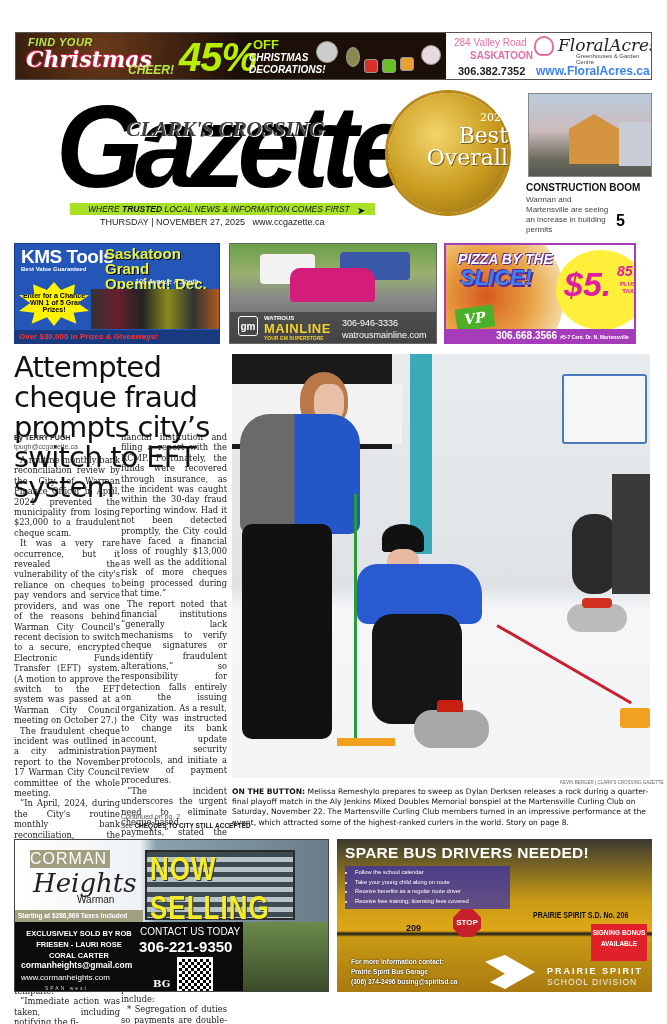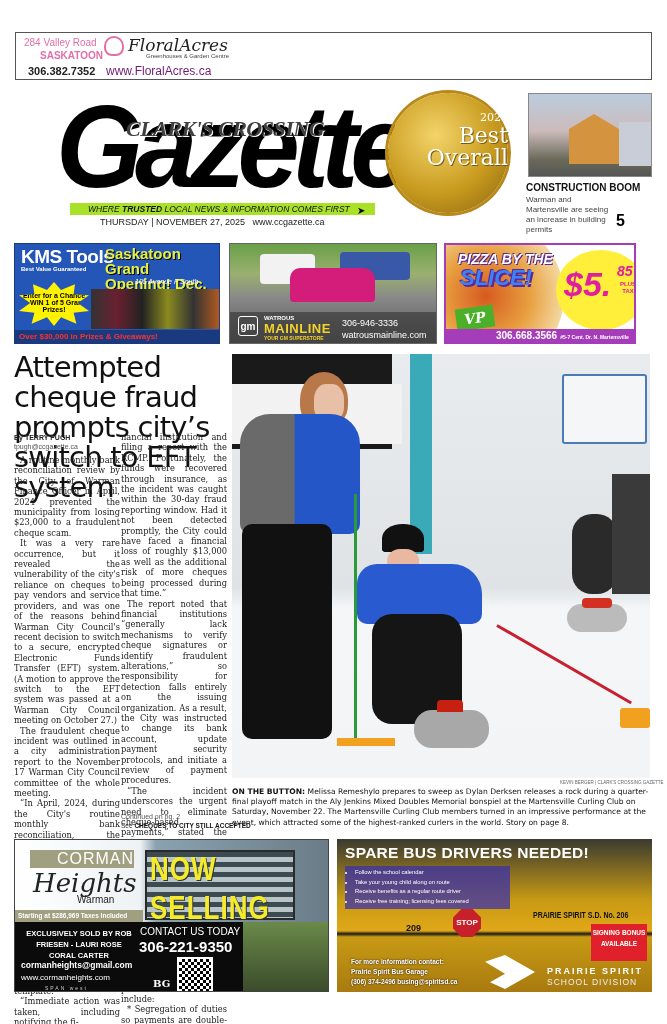--- a/index.html
+++ b/index.html
@@ -15,21 +15,21 @@
 #xmas .pct{left:163px;top:2px;color:#b6f000;font:bold italic 40px "Liberation Sans",sans-serif;letter-spacing:-1px}
 #xmas .off{left:237px;top:4px;color:#b6f000;font:bold 13px "Liberation Sans",sans-serif}
 #xmas .deco{left:233px;top:19px;color:#fff;font:bold italic 10px "Liberation Sans",sans-serif;line-height:12px}
 .orn{position:absolute;border-radius:50%;border:1px solid #999}
 #floral{flex:1;background:#fff;position:relative;font-family:"Liberation Sans",sans-serif}
 #floral .addr{left:8px;top:4px;color:#e26fa8;font-size:10px}
 #floral .city{left:24px;top:17px;color:#e26fa8;font-size:10px;font-weight:bold}
 #floral .phone{left:12px;top:32px;color:#222;font-size:11px;font-weight:bold}
 #floral .name{left:112px;top:2px;font:italic 17px "DejaVu Serif",serif;color:#222}
 #floral .sub{left:130px;top:20px;font-size:6px;color:#444}
-#floral .web{left:90px;top:31px;color:#701a75;font-size:12px;font-weight:normal}
+#floral .web{left:90px;top:31px;color:#3b82f6;font-size:12px;font-weight:bold}
 
 #mast{left:56px;top:90px;width:322px;height:125px}
 #mast .g{left:0;top:-8px;font:bold italic 112px "Liberation Sans",sans-serif;color:#000;letter-spacing:-8px;transform:scaleY(1.05)}
 #mast .ccx{left:70px;top:26px;font:italic bold 22px "Liberation Serif",serif;color:#404040;letter-spacing:-.5px;text-shadow:1px 1px 0 #fff}
 #tagline{left:70px;top:203px;width:305px;height:12px;background:#a9e028;font:italic 8.5px "Liberation Sans",sans-serif;color:#111;padding-left:18px;line-height:12px;white-space:nowrap}
 #tagline b{font-weight:bold}
 #dateline{left:100px;top:217px;font:9px "Liberation Sans",sans-serif;color:#222;white-space:nowrap}
 #seal{left:388px;top:93px;width:120px;height:120px;border-radius:50%;background:radial-gradient(circle at 40% 35%,#f3d46a,#c89a1e 55%,#8a6510 100%);box-shadow:0 0 0 3px #b8891a;text-align:right;color:#fff;font-family:"DejaVu Serif",serif}
 #seal .yr{position:absolute;left:0;right:0;top:18px;font-size:11px}
 #seal .l1{position:absolute;left:0;right:0;top:30px;font-size:22px;text-shadow:1px 1px 0 #7a5a10}
@@ -86,21 +86,21 @@
 
 #photo{left:232px;top:354px;width:418px;height:424px;background:linear-gradient(180deg,#e9ecee 0,#dfe3e6 55%,#f4f6f8 60%,#f2f4f6 100%);overflow:hidden}
 .pz{position:absolute}
 #credit{left:560px;top:780px;font:4.5px "Liberation Sans",sans-serif;color:#666;white-space:nowrap}
 #caption{left:232px;top:787px;width:425px;font:7.6px/10.2px "DejaVu Sans",sans-serif;color:#111}
 #caption b{font-weight:bold}
 
 #corman{left:14px;top:839px;width:315px;height:153px;border:1px solid #444;overflow:hidden;font-family:"Liberation Sans",sans-serif}
 #corman .top{left:0;top:0;width:100%;height:82px;background:linear-gradient(90deg,#fff 0,#eef2f4 40%,#8aa2b0 45%,#6a7c88 100%)}
 #corman .bld{left:130px;top:10px;width:150px;height:70px;background:repeating-linear-gradient(180deg,#3c4a52 0,#3c4a52 5px,#b8c4c8 5px,#b8c4c8 10px);border:2px solid #2a2a2a}
-#corman .name{left:15px;top:10px;width:104px;height:18px;background:#a0a080;color:#fff;font:16px "Liberation Sans",sans-serif;text-align:right;letter-spacing:1px;line-height:18px}
+#corman .name{left:15px;top:10px;width:80px;height:18px;background:#a0a080;color:#fff;font:16px "Liberation Sans",sans-serif;text-align:left;letter-spacing:1px;line-height:18px}
 #corman .heights{left:18px;top:28px;font:italic 26px "DejaVu Serif",serif;color:#222}
 #corman .warman{left:62px;top:54px;font:10px "Liberation Sans",sans-serif;color:#222}
 #corman .price{left:0;top:70px;width:128px;height:12px;background:#a0a080;color:#fff;font:bold 6.5px "Liberation Sans",sans-serif;line-height:12px;padding-left:3px}
 #corman .now{left:135px;top:10px;color:#f4ec2a;font:bold 26px "Liberation Sans",sans-serif;letter-spacing:1px;text-shadow:1px 1px 0 #333;transform:scaleY(1.25);transform-origin:top left}
 #corman .bot{left:0;top:82px;width:100%;height:71px;background:#0b0b0b}
 #corman .ex{left:8px;top:88px;width:112px;text-align:center;color:#fff;font:bold 7.5px/11px "Liberation Sans",sans-serif}
 #corman .mail{left:6px;top:120px;color:#fff;font:bold 8.5px "Liberation Sans",sans-serif}
 #corman .web{left:6px;top:133px;color:#fff;font:8px "Liberation Sans",sans-serif}
 #corman .span{left:30px;top:145px;color:#ccc;font:5px "Liberation Sans",sans-serif;letter-spacing:2px}
 #corman .ct{left:125px;top:86px;color:#fff;font:10px "Liberation Sans",sans-serif}
@@ -118,20 +118,34 @@
 #bus .bonus{left:254px;top:85px;width:56px;height:37px;background:#e0202a;color:#fff;font:bold 6.5px/11px "Liberation Sans",sans-serif;text-align:center;padding-top:3px}
 #bus .info{left:14px;top:118px;color:#fff;font:bold 6.5px/10px "Liberation Sans",sans-serif;text-shadow:0 0 2px #000}
 #bus .logo{left:148px;top:116px;width:50px;height:34px;background:#fff;clip-path:polygon(0 20%,40% 0,100% 50%,40% 100%,10% 80%,40% 55%)}
 #bus .ps1{left:210px;top:127px;color:#fff;font:bold 9px "Liberation Sans",sans-serif;letter-spacing:2px}
 #bus .ps2{left:210px;top:138px;color:#eee;font:8.5px "Liberation Sans",sans-serif;letter-spacing:1px}
 </style>
 </head>
 <body>
 
 <div id="topad" class="abs">
+  <div id="xmas">
+    <span class="abs find">FIND YOUR</span>
+    <span class="abs christmas">Christmas</span>
+    <span class="abs cheer">CHEER!</span>
+    <span class="abs pct">45%</span>
+    <span class="abs off">OFF</span>
+    <span class="abs deco" style="width:70px">CHRISTMAS DECORATIONS!</span>
+    <span class="orn" style="left:300px;top:8px;width:22px;height:22px;background:#ccc"></span>
+    <span class="orn" style="left:330px;top:14px;width:14px;height:20px;background:#8a8a50"></span>
+    <span class="orn" style="left:348px;top:26px;width:14px;height:14px;background:#d8302a;border-radius:3px"></span>
+    <span class="orn" style="left:366px;top:26px;width:14px;height:14px;background:#6ac028;border-radius:3px"></span>
+    <span class="orn" style="left:384px;top:24px;width:14px;height:14px;background:#e8a030;border-radius:3px"></span>
+    <span class="orn" style="left:405px;top:12px;width:20px;height:20px;background:#e8d8e0"></span>
+  </div>
   <div id="floral">
     <span class="abs addr">284 Valley Road</span>
     <span class="abs city">SASKATOON</span>
     <span class="abs phone">306.382.7352</span>
     <span class="abs" style="left:88px;top:3px;width:20px;height:20px;border:2px solid #e26fa8;border-radius:50% 50% 40% 40%"></span>
     <span class="abs name">FloralAcres</span>
     <span class="abs sub">Greenhouses &amp; Garden Centre</span>
     <span class="abs web">www.FloralAcres.ca</span>
   </div>
 </div>

